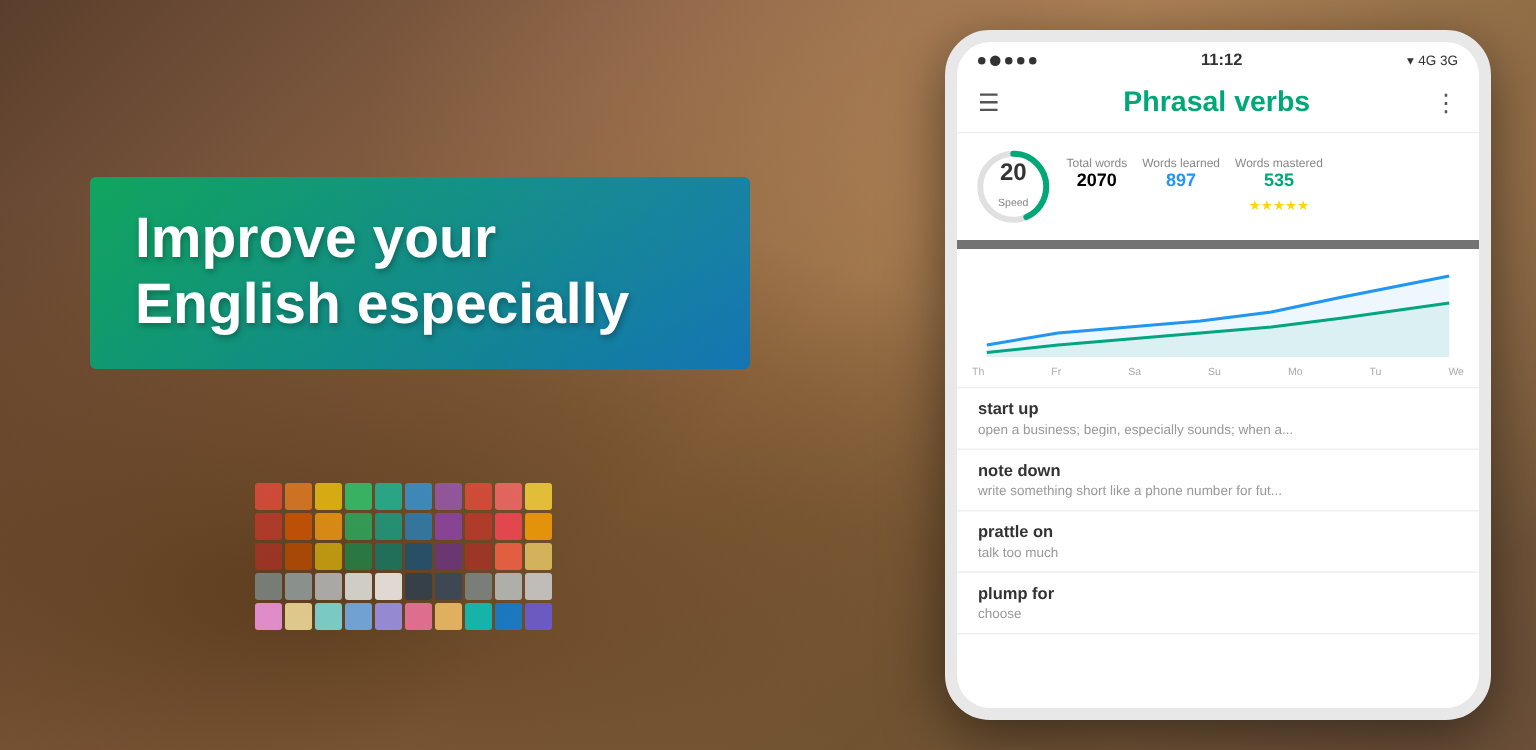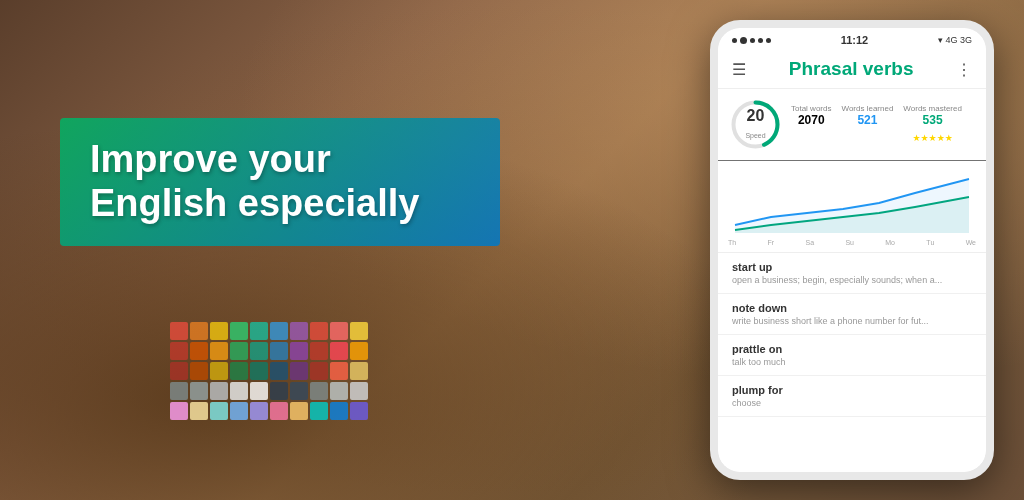--- a/index.html
+++ b/index.html
@@ -77,21 +77,21 @@
       width: 18px;
       height: 18px;
       border-radius: 2px;
     }
 
     
     .phone-mockup {
       position: absolute;
       right: 30px;
       top: 20px;
-      width: 284px;
+      width: 364px;
       height: 460px;
       background: #f5f5f5;
       border-radius: 30px;
       box-shadow: 0 10px 40px rgba(0,0,0,0.5), inset 0 0 0 2px #ddd;
       z-index: 20;
       overflow: hidden;
       border: 8px solid #e8e8e8;
     }
 
     .phone-inner {
@@ -170,21 +170,21 @@
       color: #555;
     }
 
     
     .stats-area {
       background: #fff;
       padding: 8px 10px;
       display: flex;
       align-items: center;
       gap: 8px;
-      border-bottom: 1px solid #737373;
+      border-bottom: 6px solid #737373;
     }
 
     .speed-circle {
       position: relative;
       width: 55px;
       height: 55px;
       flex-shrink: 0;
     }
 
     .speed-circle svg {
@@ -392,21 +392,21 @@
           <span class="speed-text">Speed</span>
         </div>
       </div>
       <div class="stats-numbers">
         <div class="stat-item">
           <span class="stat-label">Total words</span>
           <span class="stat-value">2070</span>
         </div>
         <div class="stat-item">
           <span class="stat-label">Words learned</span>
-          <span class="stat-value blue">521</span>
+          <span class="stat-value blue">897</span>
         </div>
         <div class="stat-item">
           <span class="stat-label">Words mastered</span>
           <span class="stat-value green">535</span>
           <span class="stars">★★★★★</span>
         </div>
       </div>
     </div>
 
     <div class="chart-area">
@@ -431,21 +431,21 @@
         </div>
     </div>
 
     <div class="word-list" id="word-list-container">
         <div class="word-item">
           <div class="word-phrase">start up</div>
           <div class="word-def">open a business; begin, especially sounds; when a...</div>
         </div>
         <div class="word-item">
           <div class="word-phrase">note down</div>
-          <div class="word-def">write business short like a phone number for fut...</div>
+          <div class="word-def">write something short like a phone number for fut...</div>
         </div>
         <div class="word-item">
           <div class="word-phrase">prattle on</div>
           <div class="word-def">talk too much</div>
         </div>
         <div class="word-item">
           <div class="word-phrase">plump for</div>
           <div class="word-def">choose</div>
         </div>
       </div>

